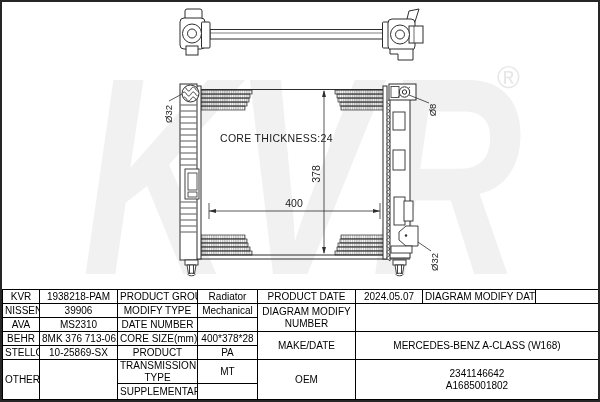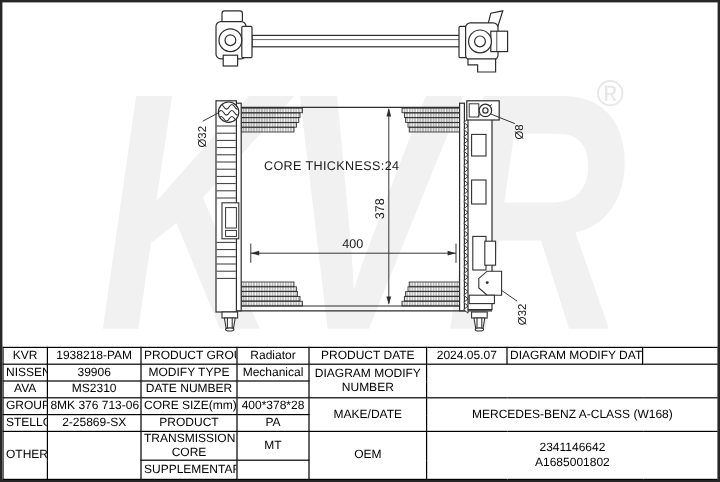--- a/index.html
+++ b/index.html
@@ -244,37 +244,37 @@
     <td class="wrap" rowspan="2">DIAGRAM MODIFY NUMBER</td>
     <td colspan="3" rowspan="2"></td>
   </tr>
   <tr class="r">
     <td>AVA</td>
     <td>MS2310</td>
     <td>DATE NUMBER</td>
     <td></td>
   </tr>
   <tr class="r">
-    <td>GROUP</td>
+    <td>BEHR</td>
     <td>8MK 376 713-061</td>
     <td>CORE SIZE(mm)</td>
     <td>400*378*28</td>
     <td rowspan="2">MAKE/DATE</td>
     <td colspan="3" rowspan="2">MERCEDES-BENZ A-CLASS (W168)</td>
   </tr>
   <tr class="r">
     <td>STELLOX</td>
-    <td>2-25869-SX</td>
+    <td>10-25869-SX</td>
     <td>PRODUCT</td>
     <td>PA</td>
   </tr>
   <tr class="r6">
     <td rowspan="2">OTHERS</td>
     <td rowspan="2"></td>
-    <td class="wrap">TRANSMISSION CORE</td>
+    <td class="wrap">TRANSMISSION TYPE</td>
     <td>MT</td>
     <td rowspan="2">OEM</td>
     <td colspan="3" rowspan="2">
       <div>2341146642</div>
       <div>A1685001802</div>
     </td>
   </tr>
   <tr class="r7">
     <td>SUPPLEMENTARY</td>
     <td></td>

